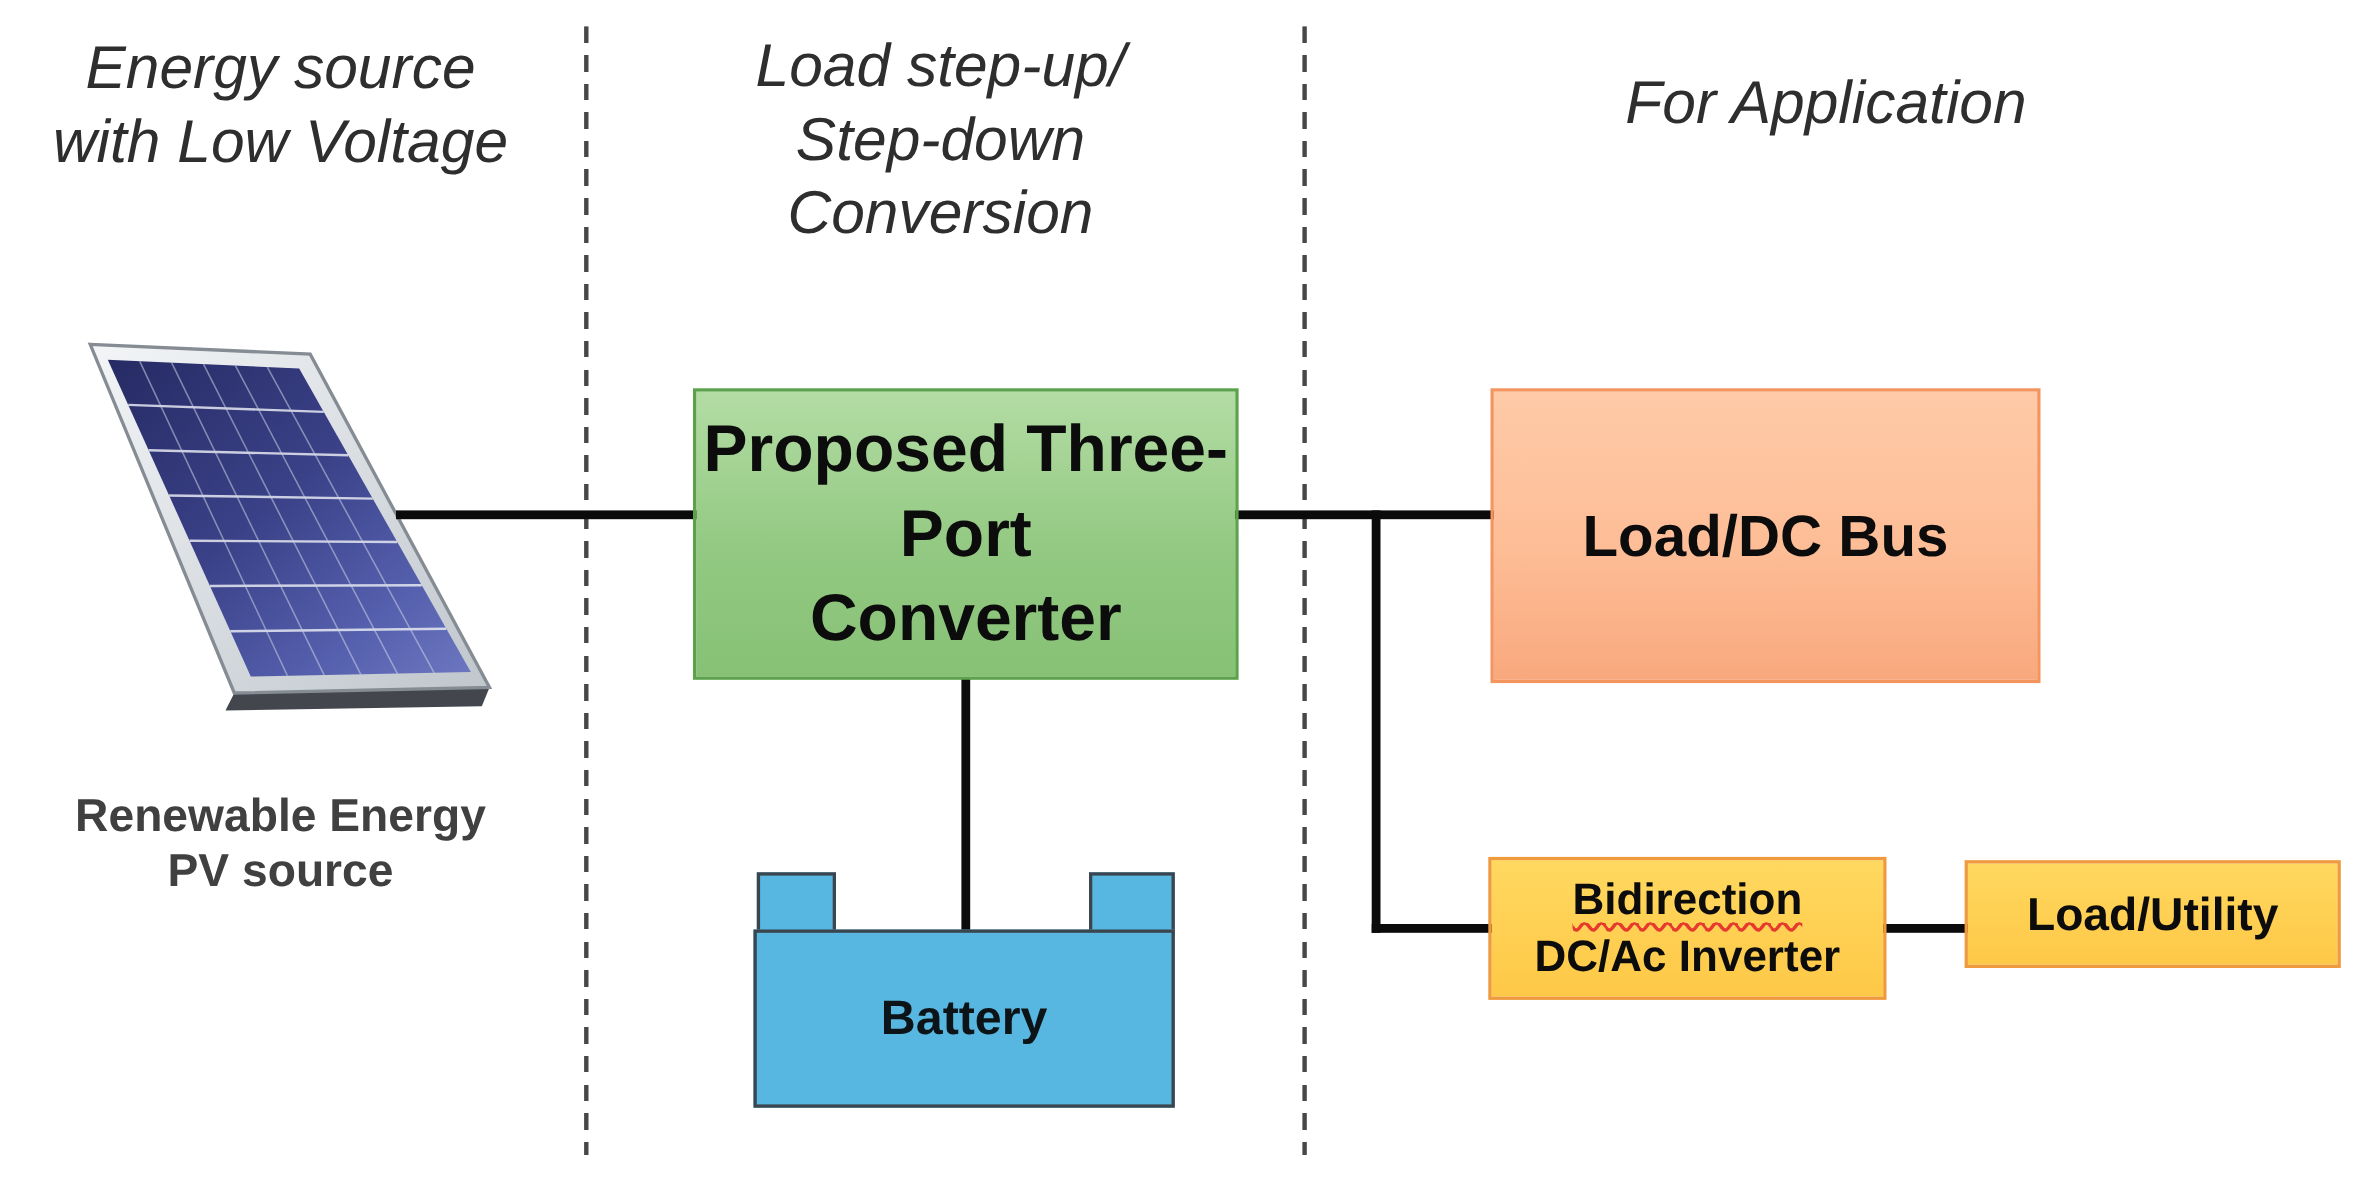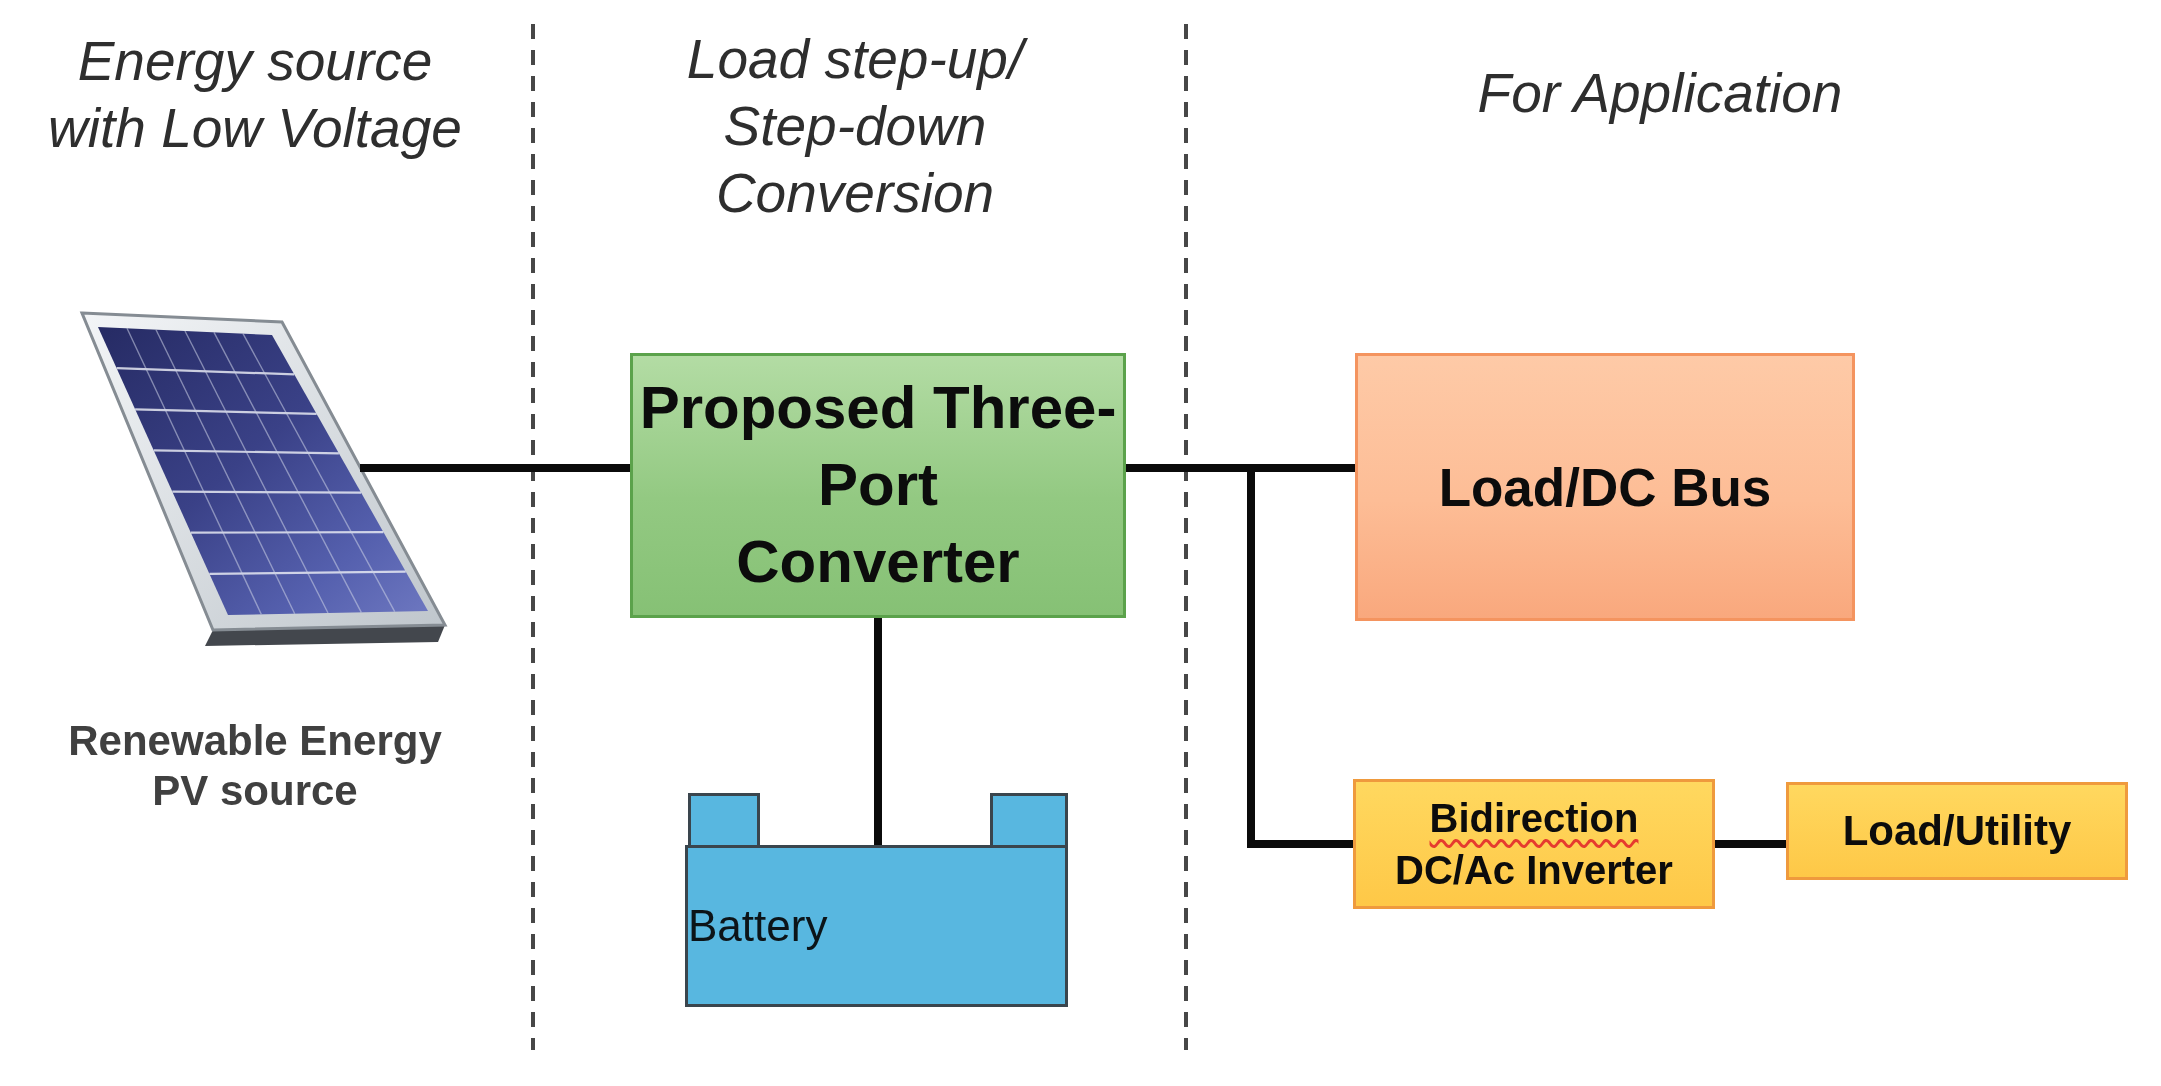--- a/index.html
+++ b/index.html
@@ -56,22 +56,22 @@
   .battery-group{position:absolute;left:685px;top:793px;width:386px;height:216px;}
   .battery-terminal{
     position:absolute;top:0;width:72px;height:58px;background:#58b7e0;
     border:3px solid #3a454d;box-sizing:border-box;
   }
   .term-left{left:3px;}
   .term-right{left:305px;width:78px;}
   .battery-body{
     position:absolute;left:0;top:52px;width:383px;height:162px;
     background:#58b7e0;border:3px solid #3a454d;box-sizing:border-box;
-    display:flex;align-items:center;
-    font-weight:normal;font-size:44px;color:#0c1418;
+    display:flex;align-items:center;justify-content:center;
+    font-weight:bold;font-size:44px;color:#0c1418;
   }
   
   .pv-label{
     position:absolute;left:20px;top:692px;width:470px;text-align:center;
     font-weight:bold;font-size:42px;line-height:1.18;color:#404040;margin-top:24px;
   }
   
   .wire{position:absolute;background:#0b0b0b;}
   .wire-pv-conv{left:360px;top:464px;width:274px;height:8px;}
   .wire-conv-bus{left:1122px;top:464px;width:237px;height:8px;}

